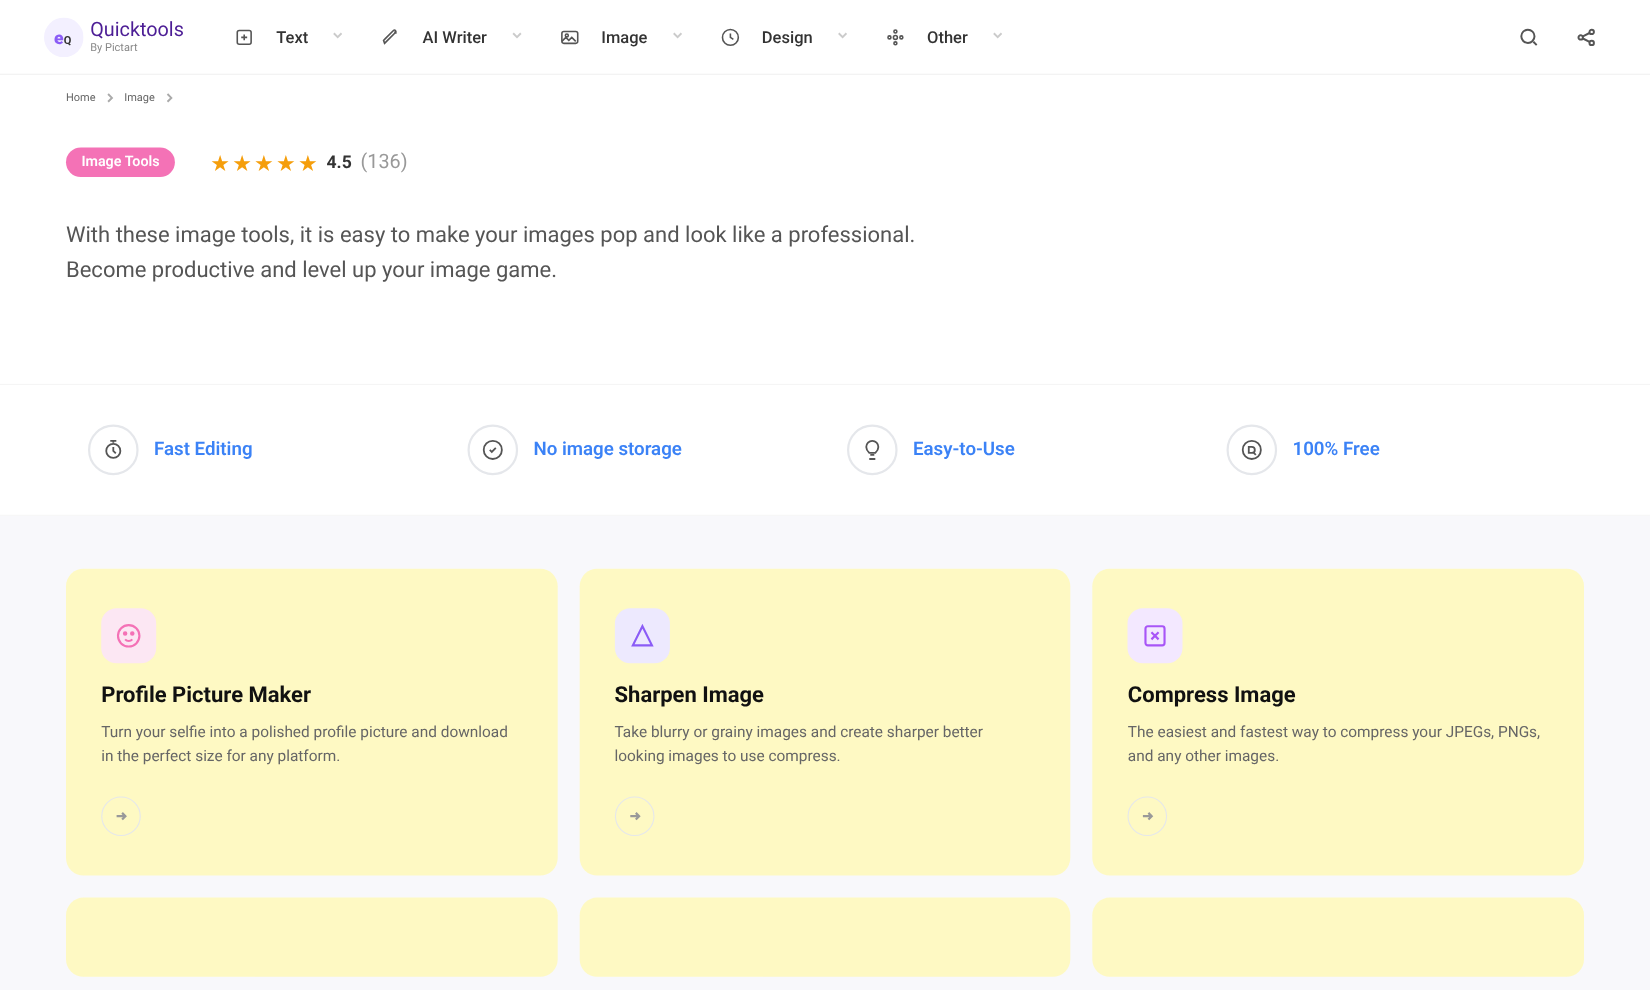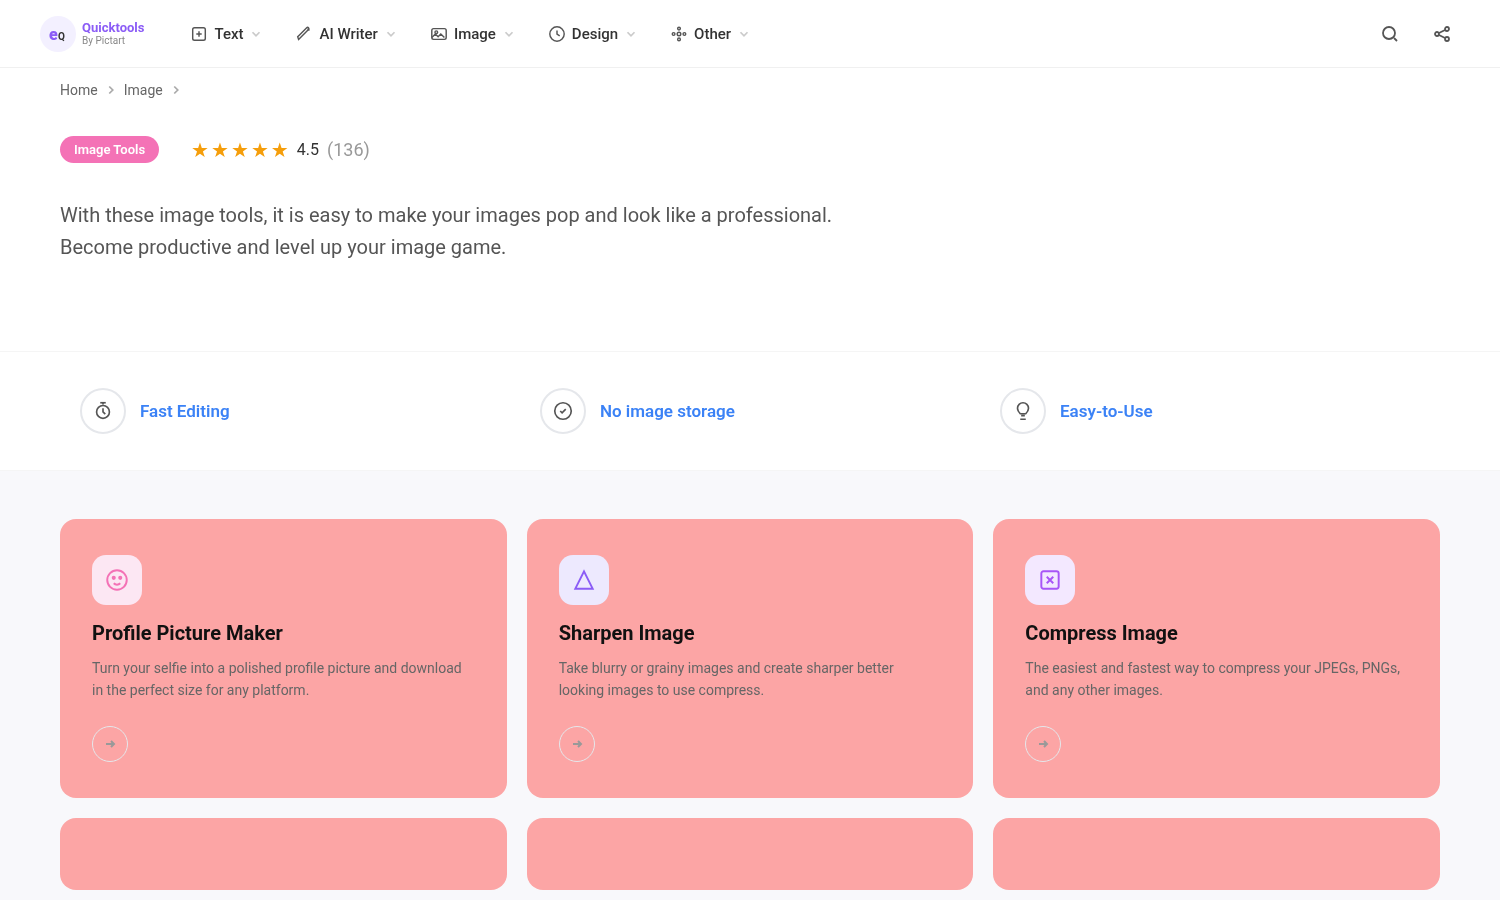--- a/index.html
+++ b/index.html
@@ -26,22 +26,22 @@
       height: 36px;
     }
     .nav-items {
       display: flex;
       align-items: center;
       gap: 4px;
       flex: 1;
     }
     .nav-item {
       display: flex;
-      align-items: center;
-      gap: 6px;
+      align-items: flex-start;
+      gap: 20px;
       padding: 8px 14px;
       border-radius: 8px;
       cursor: pointer;
       font-size: 15px;
       font-weight: 500;
       color: #333;
       transition: background 0.15s;
     }
     .nav-item svg { width: 18px; height: 18px; }
     .nav-item .chevron { width: 14px; height: 14px; opacity: 0.5; }
@@ -59,21 +59,21 @@
       cursor: pointer;
       border-radius: 8px;
     }
 
     
     .breadcrumb {
       display: flex;
       align-items: center;
       gap: 6px;
       padding: 14px 60px;
-      font-size: 14px;
+      font-size: 10px;
       color: #666;
       text-align: right;
     }
     .breadcrumb a { color: #666; text-decoration: none; }
     .breadcrumb-sep { color: #999; font-size: 12px; }
 
     
     .hero {
       padding: 24px 60px 48px;
     }
@@ -90,21 +90,21 @@
     .rating-row {
       display: inline-flex;
       align-items: center;
       gap: 8px;
       margin-bottom: 16px;
       margin-left: 16px;
     }
     .stars { display: flex; gap: 2px; }
     .star { color: #f59e0b; font-size: 20px; }
     .star-half { color: #f59e0b; font-size: 20px; }
-    .rating-number { font-size: 16px; font-weight: 400; color: #333; }
+    .rating-number { font-size: 16px; font-weight: 700; color: #333; }
     .rating-count { font-size: 18px; color: #999; }
 
     .hero-badge-row {
       display: flex;
       align-items: center;
       gap: 16px;
       margin-bottom: 20px;
     }
 
     .hero-title {
@@ -158,21 +158,21 @@
     .cards-section {
       background: #f8f8fb;
       padding: 48px 60px;
     }
     .cards-grid {
       display: grid;
       grid-template-columns: repeat(3, 1fr);
       gap: 20px;
     }
     .card {
-      background: #fca5a5;
+      background: #fef9c3;
       border-radius: 16px;
       padding: 36px 32px;
       cursor: pointer;
       transition: box-shadow 0.2s;
     }
     .card-icon-wrap {
       width: 50px;
       height: 50px;
       border-radius: 14px;
       display: flex;
@@ -212,21 +212,21 @@
 <body>
 
 <nav>
   <div class="nav-logo">
     <svg class="nav-logo-icon" viewBox="0 0 36 36" fill="none">
       <circle cx="18" cy="18" r="18" fill="#f3f0ff"></circle>
       <text x="9" y="24" font-size="16" font-weight="900" fill="#8b5cf6">e</text>
       <text x="18" y="24" font-size="10" font-weight="700" fill="#333">Q</text>
     </svg>
     <div>
-      <div style="font-size:13px;font-weight:700;color:#8b5cf6;line-height:1.1">Quicktools</div>
+      <div style="font-size:18px;font-weight:400;color:#4c1d95;line-height:1.1">Quicktools</div>
       <div style="font-size:10px;color:#888;line-height:1.1">By Pictart</div>
     </div>
   </div>
 
   <div class="nav-items">
 
     <div class="nav-item">
       <svg viewBox="0 0 20 20" fill="none" stroke="#555" stroke-width="1.6">
         <rect x="3" y="3" width="14" height="14" rx="2"></rect>
         <path d="M7 10h6M10 7v6"></path>
@@ -360,20 +360,30 @@
 
   <div class="feature-item">
     <div class="feature-icon">
       <svg width="22" height="22" viewBox="0 0 24 24" fill="none" stroke="#555" stroke-width="1.8">
         <path d="M9 21h6M10 17h4M12 3a6 6 0 016 6c0 2.5-1.5 4.5-3 6H9c-1.5-1.5-3-3.5-3-6a6 6 0 016-6z"></path>
       </svg>
     </div>
     <span class="feature-label">Easy-to-Use</span>
   </div>
 
+  <div class="feature-item">
+    <div class="feature-icon">
+      <svg width="22" height="22" viewBox="0 0 24 24" fill="none" stroke="#555" stroke-width="1.8">
+        <circle cx="12" cy="12" r="9"></circle>
+        <path d="M9 9h3a3 3 0 010 6H9V9z"></path>
+        <path d="M14 15l2 2"></path>
+      </svg>
+    </div>
+    <span class="feature-label">100% Free</span>
+  </div>
 </div>
 
 <div class="cards-section">
   <div class="cards-grid">
 
     <div class="card">
       <div class="card-icon-wrap pink">
         <svg width="26" height="26" viewBox="0 0 24 24" fill="none" stroke="#f472b6" stroke-width="1.8">
           <circle cx="12" cy="12" r="9"></circle>
           <circle cx="9" cy="10" r="1"></circle>

